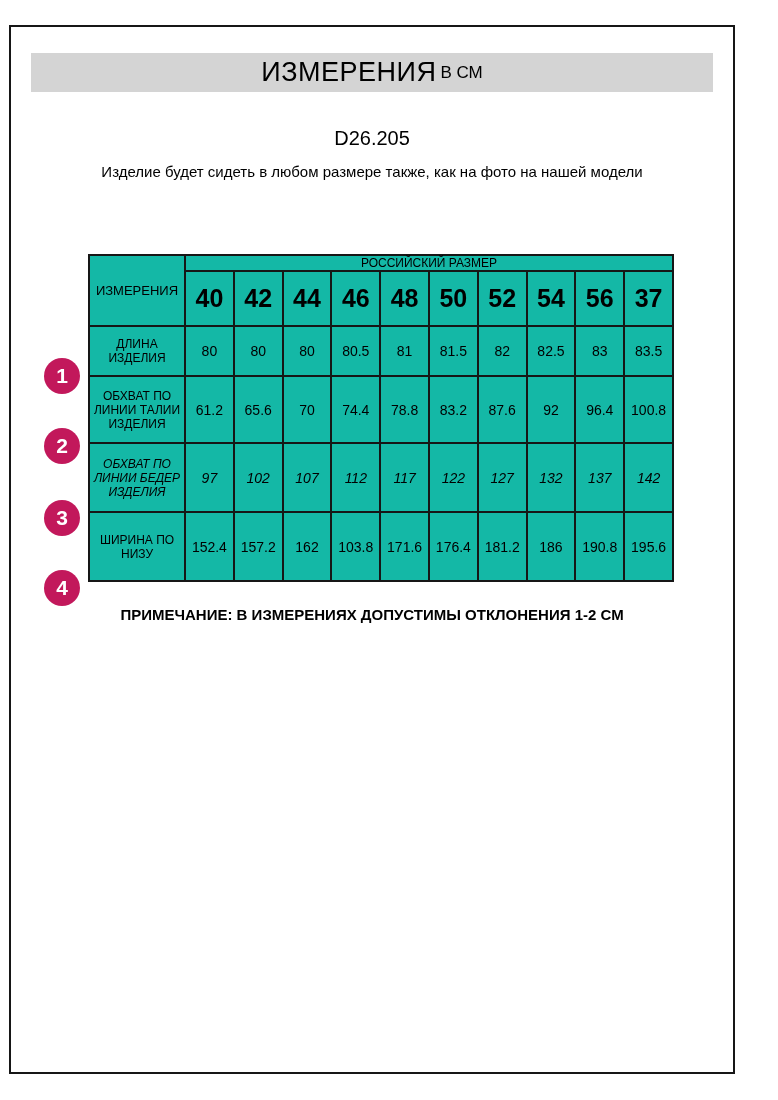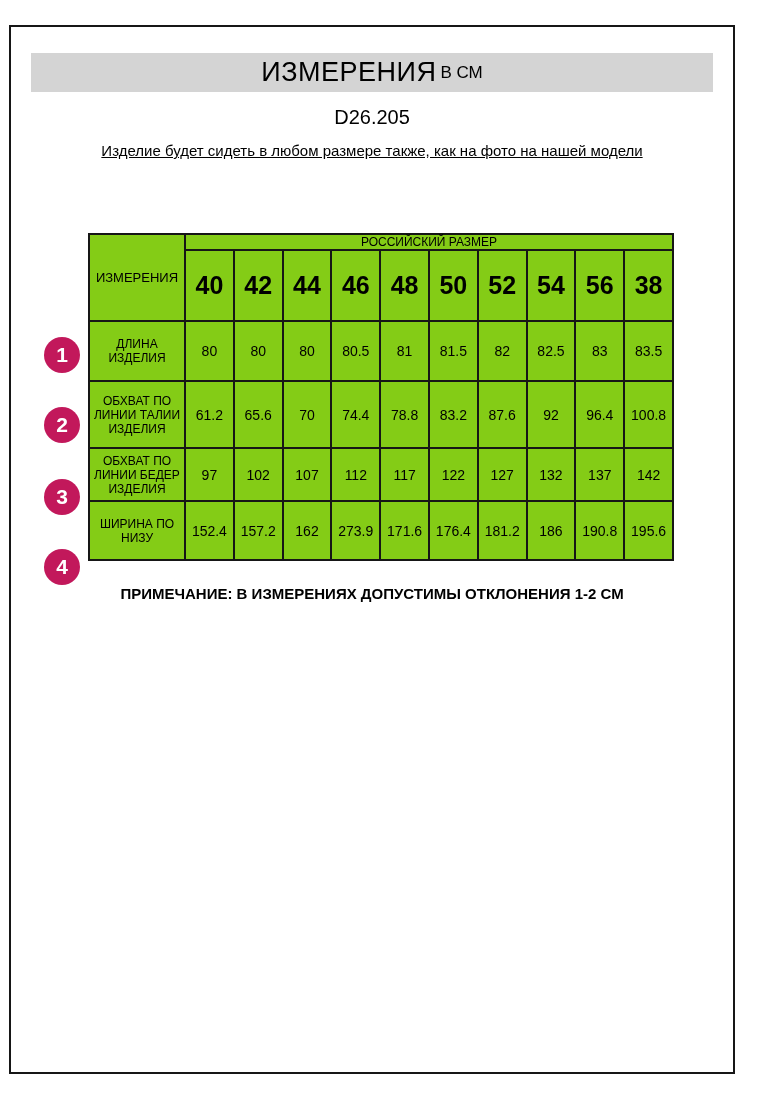--- a/index.html
+++ b/index.html
@@ -12,38 +12,37 @@
     position:absolute; left:9px; top:25px; width:726px; height:1049px;
     border:2px solid #161616; background:#fff;
   }
   .banner {
     margin:26px 20px 0 20px; height:39px; background:#d4d4d4;
     display:flex; align-items:center; justify-content:center;
   }
   .banner .t1 { font-size:27px; letter-spacing:0.5px; }
   .banner .t2 { font-size:27px; font-weight:bold; margin-left:20px; letter-spacing:0.5px; }
   .banner .t3 { font-size:17px; margin-left:4px; }
-  .code { text-align:center; margin-top:14px; font-size:20px; line-height:23px; }
+  .code { text-align:center; margin-top:35px; font-size:20px; line-height:23px; }
   .desc {
     text-align:center; margin:12px auto 0; font-size:15px; line-height:20px;
     width:580px;
-    text-decoration:underline;
   }
   .table-wrap { position:relative; margin-top:72px; padding-left:77px; }
   table { border-collapse:collapse; table-layout:fixed; width:584px; }
   td {
     border:2px solid #161616; text-align:center; vertical-align:middle;
-    padding:0 2px; background:#84cc16;
+    padding:0 2px; background:#14b8a6;
   }
   tr.r-group   { height:16px; }
-  tr.r-sizes   { height:71px; }
-  tr.r-data-1  { height:60px; }
+  tr.r-sizes   { height:55px; }
+  tr.r-data-1  { height:50px; }
   tr.r-data-2  { height:67px; }
-  tr.r-data-3  { height:53px; }
-  tr.r-data-4  { height:59px; }
+  tr.r-data-3  { height:69px;font-style:italic; }
+  tr.r-data-4  { height:69px; }
   .group-h  { font-size:12px; line-height:13px; }
   .measure-h{ font-size:13px; }
   .size-h   { font-size:25px; font-weight:bold; }
   .row-label{ font-size:12px; line-height:14px; }
   .val      { font-size:14px; }
   .circle {
     position:absolute; left:33px; width:36px; height:36px; border-radius:50%;
     background:#c2185b; color:#ffffff; font-size:21px; font-weight:bold;
     display:flex; align-items:center; justify-content:center;
   }
@@ -92,21 +91,21 @@
       <tr class="r-sizes">
         <td class="size-h">40</td>
         <td class="size-h">42</td>
         <td class="size-h">44</td>
         <td class="size-h">46</td>
         <td class="size-h">48</td>
         <td class="size-h">50</td>
         <td class="size-h">52</td>
         <td class="size-h">54</td>
         <td class="size-h">56</td>
-        <td class="size-h">38</td>
+        <td class="size-h">37</td>
       </tr>
       <tr class="r-data-1">
         <td class="row-label">ДЛИНА ИЗДЕЛИЯ</td>
         <td class="val">80</td>
         <td class="val">80</td>
         <td class="val">80</td>
         <td class="val">80.5</td>
         <td class="val">81</td>
         <td class="val">81.5</td>
         <td class="val">82</td>
@@ -138,21 +137,21 @@
         <td class="val">127</td>
         <td class="val">132</td>
         <td class="val">137</td>
         <td class="val">142</td>
       </tr>
       <tr class="r-data-4">
         <td class="row-label">ШИРИНА ПО НИЗУ</td>
         <td class="val">152.4</td>
         <td class="val">157.2</td>
         <td class="val">162</td>
-        <td class="val">273.9</td>
+        <td class="val">103.8</td>
         <td class="val">171.6</td>
         <td class="val">176.4</td>
         <td class="val">181.2</td>
         <td class="val">186</td>
         <td class="val">190.8</td>
         <td class="val">195.6</td>
       </tr>
     </tbody>
       </table>
   </div>

